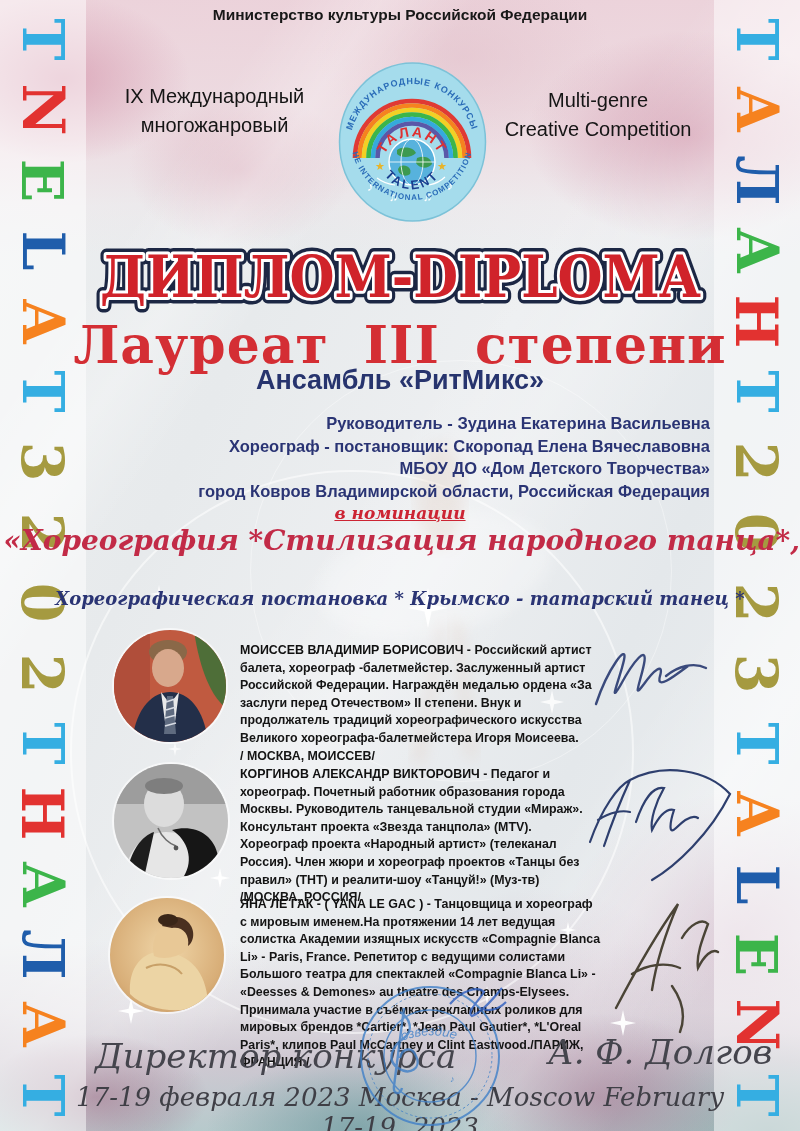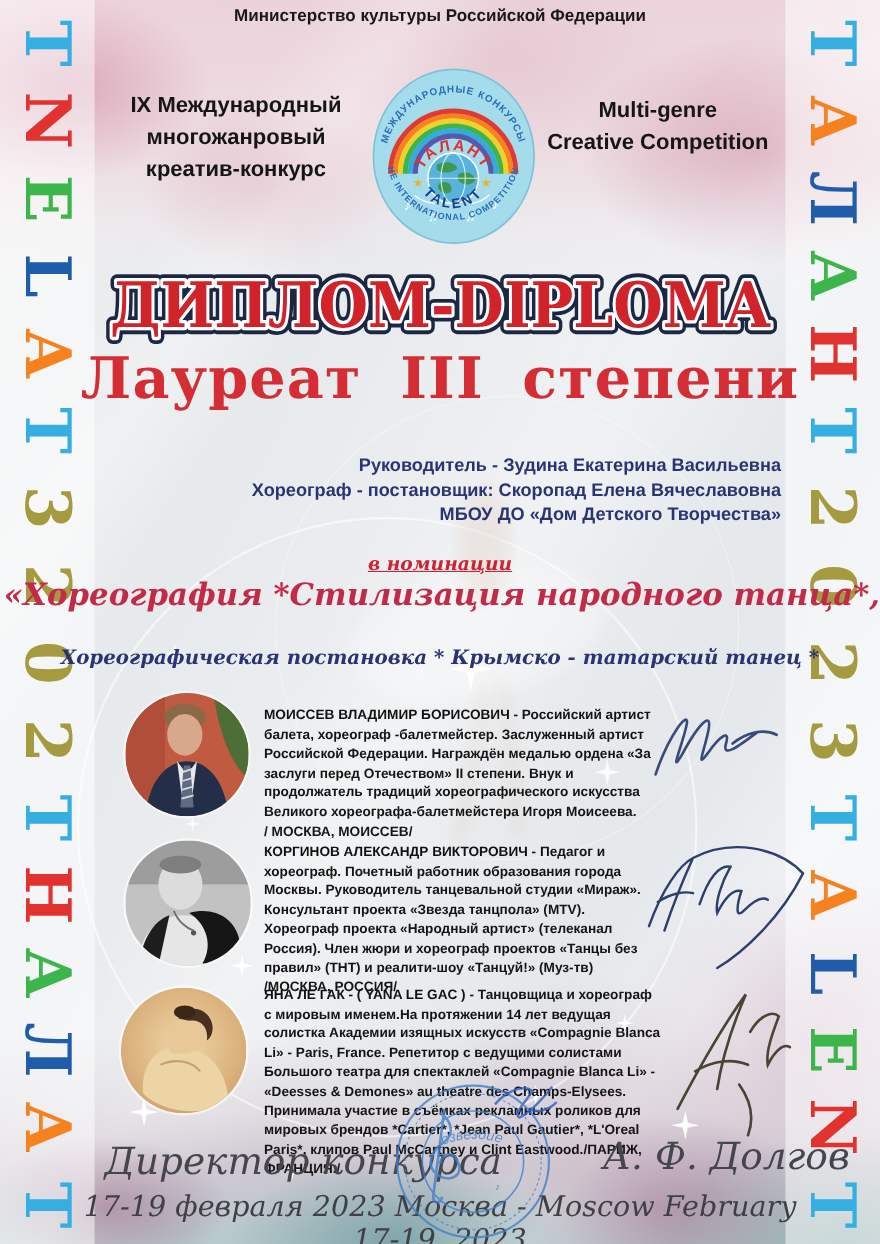--- a/index.html
+++ b/index.html
@@ -31,21 +31,21 @@
     padding:8px 0 4px;box-sizing:border-box;}
   .strip-left{left:0;}
   .strip-right{right:0;}
   .strip span{display:block;height:63px;line-height:63px;transform:rotate(90deg);
     font-family:"DejaVu Serif",serif;font-weight:bold;font-size:57px;}
 
   .content{position:absolute;inset:0;z-index:3;}
   .ministry{position:absolute;top:6px;left:0;right:0;text-align:center;font-size:15.5px;font-weight:bold;color:#181818;}
 
   .header-row{position:absolute;top:72px;left:92px;width:616px;display:flex;align-items:flex-start;}
-  .hdr-block{font-weight:bold;font-size:20px;line-height:1.45;color:#151515;text-align:center;}
+  .hdr-block{font-weight:normal;font-size:20px;line-height:1.45;color:#151515;text-align:center;}
   .hdr-left{width:245px;margin-top:10px;}
   .hdr-right{width:220px;margin-top:14px;}
   .logo-wrap{width:151px;margin-top:-14px;}
 
   .title-svg{position:absolute;top:236px;left:80px;}
   .t-outline{font-family:"DejaVu Serif",serif;font-weight:bold;font-size:57px;fill:#1c2744;stroke:#1c2744;stroke-width:13px;paint-order:stroke;stroke-linejoin:round;}
   .t-main{font-family:"DejaVu Serif",serif;font-weight:bold;font-size:57px;fill:#d0232a;stroke:#ffffff;stroke-width:6px;paint-order:stroke;stroke-linejoin:round;}
 
   .award{position:absolute;top:314px;left:0;right:0;text-align:center;font-family:"DejaVu Serif",serif;
     font-weight:bold;font-size:52px;color:#d42e34;word-spacing:16px;letter-spacing:1px;}
@@ -144,21 +144,20 @@
       <span style="color: rgb(53, 174, 226);">T</span>
     </div>
 
   <div class="content">
     <div class="ministry">Министерство культуры Российской Федерации</div>
 
     <div class="header-row">
       <div class="hdr-block hdr-left">
         <div>IX Международный</div>
         <div>многожанровый</div>
-        <div>креатив-конкурс</div>
       </div>
 
       <div class="logo-wrap">
         <svg width="151" height="166" viewBox="0 0 151 166">
           <defs>
             <path id="arcTop" d="M 13,88 A 62,62 0 0 1 137,88"></path>
             <path id="arcTalant" d="M 46,101 A 30,30 0 0 1 104,101"></path>
             <path id="arcTalent" d="M 44,111 A 34,34 0 0 0 106,111"></path>
             <path id="arcBottom" d="M 15,92 A 61,61 0 0 0 135,92"></path>
           </defs>
@@ -211,25 +210,27 @@
         <div>Creative Competition</div>
       </div>
     </div>
 
     <svg class="title-svg" width="640" height="84" viewBox="0 0 640 84">
       <text class="t-outline" x="320" y="61" text-anchor="middle" textLength="600" lengthAdjust="spacingAndGlyphs">ДИПЛОМ-DIPLOMA</text>
       <text class="t-main" x="320" y="61" text-anchor="middle" textLength="600" lengthAdjust="spacingAndGlyphs">ДИПЛОМ-DIPLOMA</text>
     </svg>
 
     <div class="award">Лауреат III степени</div>
+    <div class="recipient">Ансамбль «РитМикс»</div>
 
     <div class="details">
       <div>Руководитель - Зудина Екатерина Васильевна</div>
       <div>Хореограф - постановщик: Скоропад Елена Вячеславовна</div>
       <div>МБОУ ДО «Дом Детского Творчества»</div>
+      <div>город Ковров Владимирской области,  Российская Федерация</div>
     </div>
 
     <div class="nom-label">в номинации</div>
     <div class="nom-line1">«Хореография *Стилизация народного танца*,</div>
     <div class="nom-sub">Хореографическая постановка * Крымско - татарский танец *</div>
 
     <div class="jury-row" style="top:626px;height:128px;">
       <div class="jury-photo" style="left:4px;top:4px;width:112px;height:112px;">
         <svg width="112" height="112" viewBox="0 0 112 112">
           <rect width="112" height="112" fill="#c05a40"></rect>

